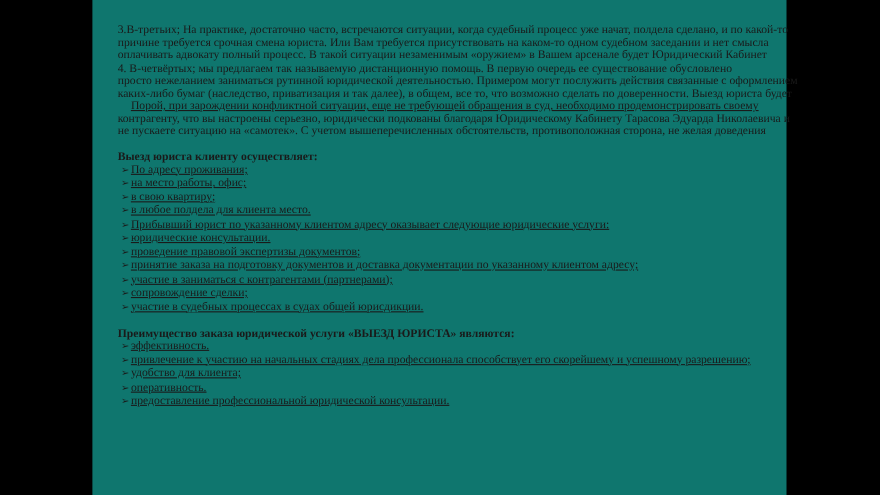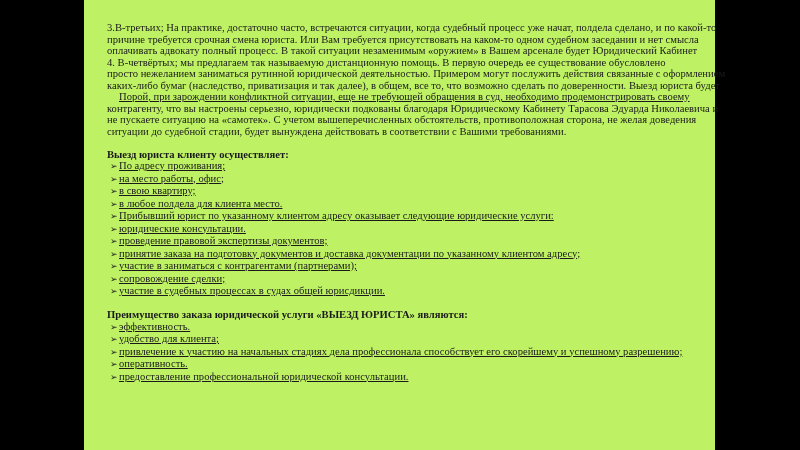--- a/index.html
+++ b/index.html
@@ -5,21 +5,21 @@
     html, body { margin: 0; padding: 0; }
     body {
       width: 800px; height: 450px; overflow: hidden;
       background: #000000;
       position: relative;
       font-family: "Liberation Serif", "DejaVu Serif", serif;
     }
     .page {
       position: absolute;
       left: 84px; top: 0; width: 631px; height: 450px;
-      background: #bef264;
+      background: #0f766e;
       color: #1a1a1a;
       font-size: 10.6px;
       line-height: 11.5px;
     }
     .content {
       position: absolute;
       left: 23px; top: 22px; width: 600px;
     }
     .p { margin: 0; white-space: nowrap; }
     .indent { text-indent: 12px; text-decoration: underline; }
@@ -47,21 +47,20 @@
     <div>
       <p class="p">4. В-четвёртых; мы предлагаем так называемую дистанционную помощь. В первую очередь ее существование обусловлено</p>
       <p class="p">просто нежеланием заниматься рутинной юридической деятельностью. Примером могут послужить действия связанные с оформлением</p>
       <p class="p">каких-либо бумаг (наследство, приватизация и так далее), в общем, все то, что возможно сделать по доверенности. Выезд юриста будет</p>
     </div>
 
     <div>
       <p class="p indent">Порой, при зарождении конфликтной ситуации, еще не требующей обращения в суд, необходимо продемонстрировать своему</p>
       <p class="p">контрагенту, что вы настроены серьезно, юридически подкованы благодаря Юридическому Кабинету Тарасова Эдуарда Николаевича и</p>
       <p class="p">не пускаете ситуацию на «самотек». С учетом вышеперечисленных обстоятельств, противоположная сторона, не желая доведения</p>
-      <p class="p">ситуации до судебной стадии, будет вынуждена действовать в соответствии с Вашими требованиями.</p>
     </div>
 
     <div class="gap"></div>
 
     <div>
       <p class="heading">Выезд юриста клиенту осуществляет:</p>
       <ul class="arrow-list">
         <li><span class="bullet">➢</span><span>По адресу проживания;</span></li>
         <li><span class="bullet">➢</span><span>на место работы, офис;</span></li>
         <li><span class="bullet">➢</span><span>в свою квартиру;</span></li>
@@ -75,21 +74,21 @@
         <li><span class="bullet">➢</span><span>участие в судебных процессах в судах общей юрисдикции.</span></li>
       </ul>
     </div>
 
     <div class="gap"></div>
 
     <div>
       <p class="heading">Преимущество заказа юридической услуги «ВЫЕЗД ЮРИСТА» являются:</p>
       <ul class="arrow-list">
         <li><span class="bullet">➢</span><span>эффективность.</span></li>
+        <li><span class="bullet">➢</span><span>привлечение к участию на начальных стадиях дела профессионала способствует его скорейшему и успешному разрешению;</span></li>
         <li><span class="bullet">➢</span><span>удобство для клиента;</span></li>
-        <li><span class="bullet">➢</span><span>привлечение к участию на начальных стадиях дела профессионала способствует его скорейшему и успешному разрешению;</span></li>
         <li><span class="bullet">➢</span><span>оперативность.</span></li>
         <li><span class="bullet">➢</span><span>предоставление  профессиональной юридической консультации.</span></li>
       </ul>
     </div>
 
   </div>
 </div>
 
 </body></html>

